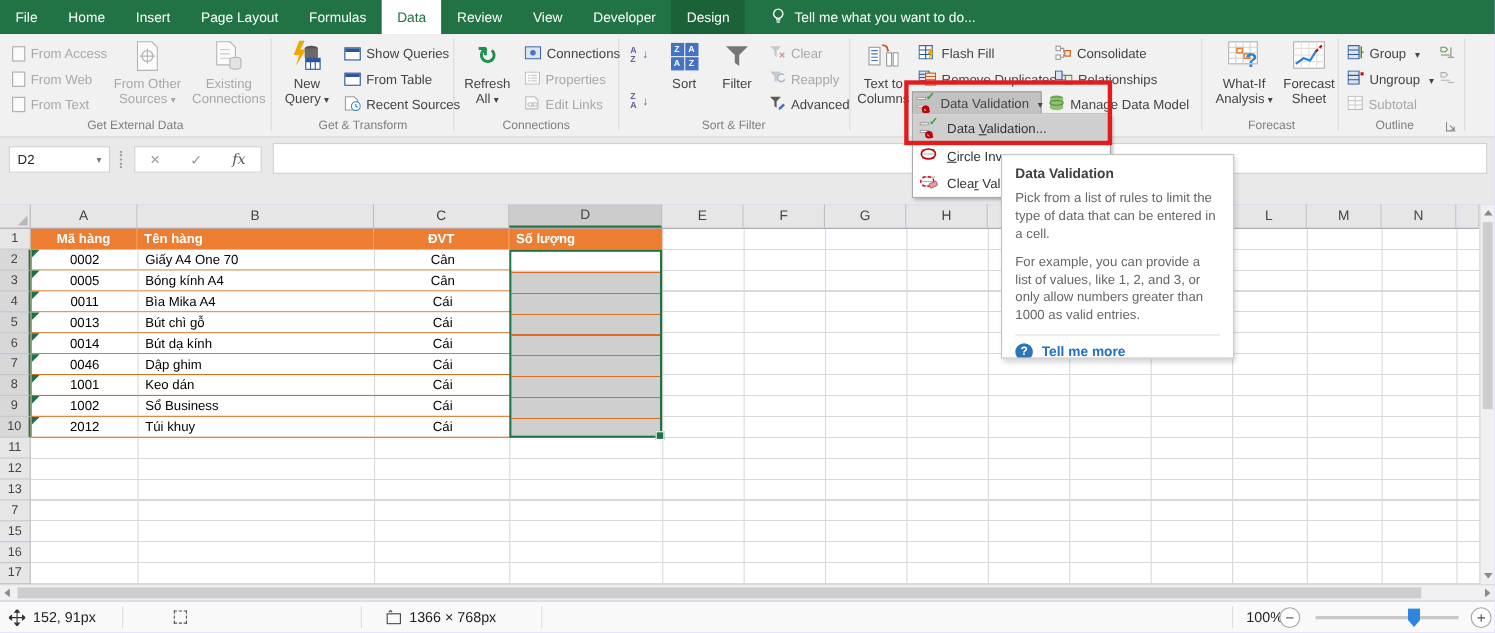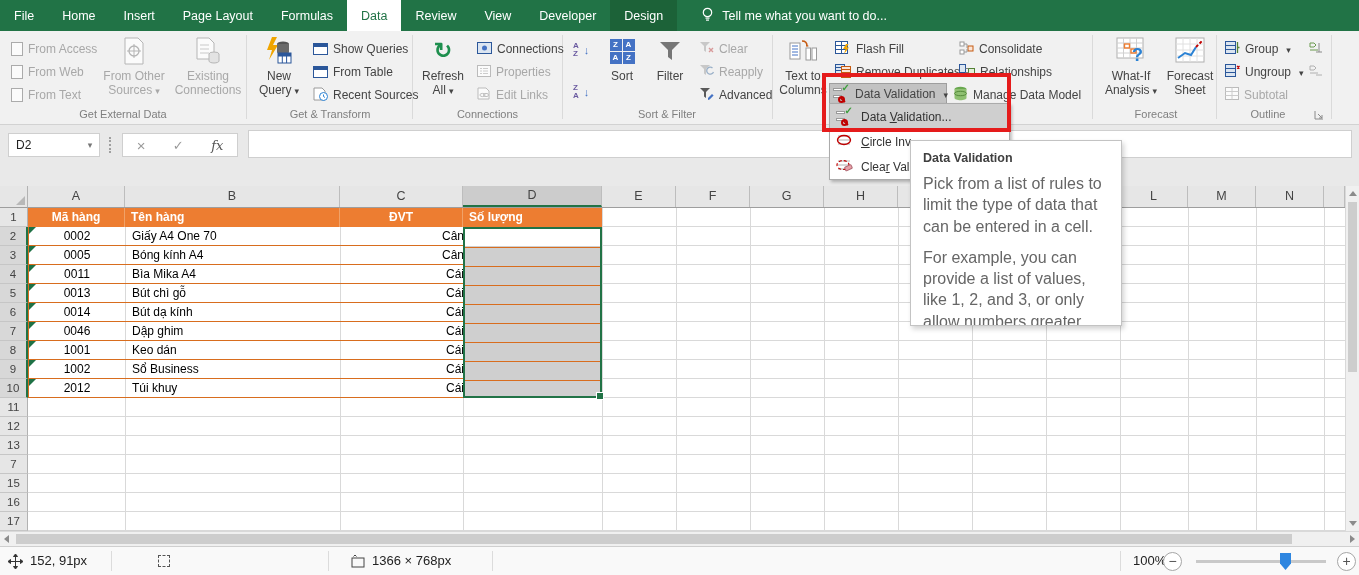--- a/index.html
+++ b/index.html
@@ -55,21 +55,21 @@
         border:1px solid #ababab;box-shadow:2px 2px 3px rgba(0,0,0,.25);z-index:20;box-sizing:border-box}
   .mi{display:flex;align-items:center;gap:8px;height:25px;padding:0 6px;font-size:12px;color:#333;white-space:nowrap;overflow:hidden}
   .mi.hl{background:#cfcfcf}
   .mi .u{text-decoration:underline}
 
   
   .tooltip{position:absolute;left:910px;top:140px;width:212px;height:186px;background:#fff;
            border:1px solid #c3c3c3;box-shadow:2px 3px 5px rgba(0,0,0,.18);z-index:30;
            box-sizing:border-box;padding:10px 12px;overflow:hidden}
   .tooltip h4{margin:0 0 8px 0;font-size:12.5px;color:#3f3f3f}
-  .tooltip p{margin:0;font-size:16px;line-height:1.33;color:#666}
+  .tooltip p{margin:0;font-size:12px;line-height:1.33;color:#666}
   .tooltip p + p{margin-top:10px}
   .tooltip .sep{border:none;border-top:1px solid #e0e0e0;margin:9px 0 7px 0}
   .tmore{display:flex;align-items:center;gap:8px;color:#1f6fc5;font-weight:bold;font-size:12.5px}
 
   .redbox{position:absolute;left:822px;top:73px;width:189px;height:59px;border:4px solid #e51b1b;
           z-index:40;box-sizing:border-box}
 
   
   .fband{position:absolute;top:125px;left:0;width:1359px;height:61px;background:#e9e9e9;box-sizing:border-box}
   .namebox{position:absolute;left:8px;top:8px;width:92px;height:24px;background:#fff;border:1px solid #cfcfcf;
@@ -102,21 +102,21 @@
   
   .thead{position:absolute;left:28px;top:208px;display:flex;z-index:2}
   .th{height:19px;line-height:19px;box-sizing:border-box;color:#fff;font-weight:bold;font-size:12px;
       background:#ed7d31;border-right:1px solid #f0a268}
   .tbody{position:absolute;left:28px;top:227px;z-index:2;border-left:1px solid #d86d1e}
   .trow{display:flex;height:19px;box-sizing:border-box;border-bottom:1px solid #d86d1e;background:#fff;
         font-size:12px;color:#000}
   .ca{width:97px;text-align:center;position:relative;border-right:1px solid #d9d9d9;box-sizing:border-box;line-height:18px}
   .cb{width:215px;padding-left:6px;border-right:1px solid #d9d9d9;box-sizing:border-box;line-height:18px;
       overflow:hidden;white-space:nowrap}
-  .cc{width:123px;text-align:right;line-height:18px}
+  .cc{width:123px;text-align:center;line-height:18px}
   .gt{position:absolute;left:0;top:0;width:0;height:0;border-top:7px solid #1e7145;border-right:7px solid transparent}
 
   .selrange{position:absolute;left:463px;top:227px;width:139px;height:171px;z-index:3;box-sizing:border-box;
             border:2px solid #217346;
             background:repeating-linear-gradient(to bottom,#cfcfcf 0 18px,#d86d1e 18px 19px)}
   .selactive{position:absolute;left:0;top:0;width:100%;height:17px;background:#fff}
   .fillhandle{position:absolute;right:-4px;bottom:-4px;width:6px;height:6px;background:#217346;border:1px solid #fff}
 
   
   .vsb{position:absolute;left:1345px;top:186px;width:14px;height:345px;background:#f0f0f0;

